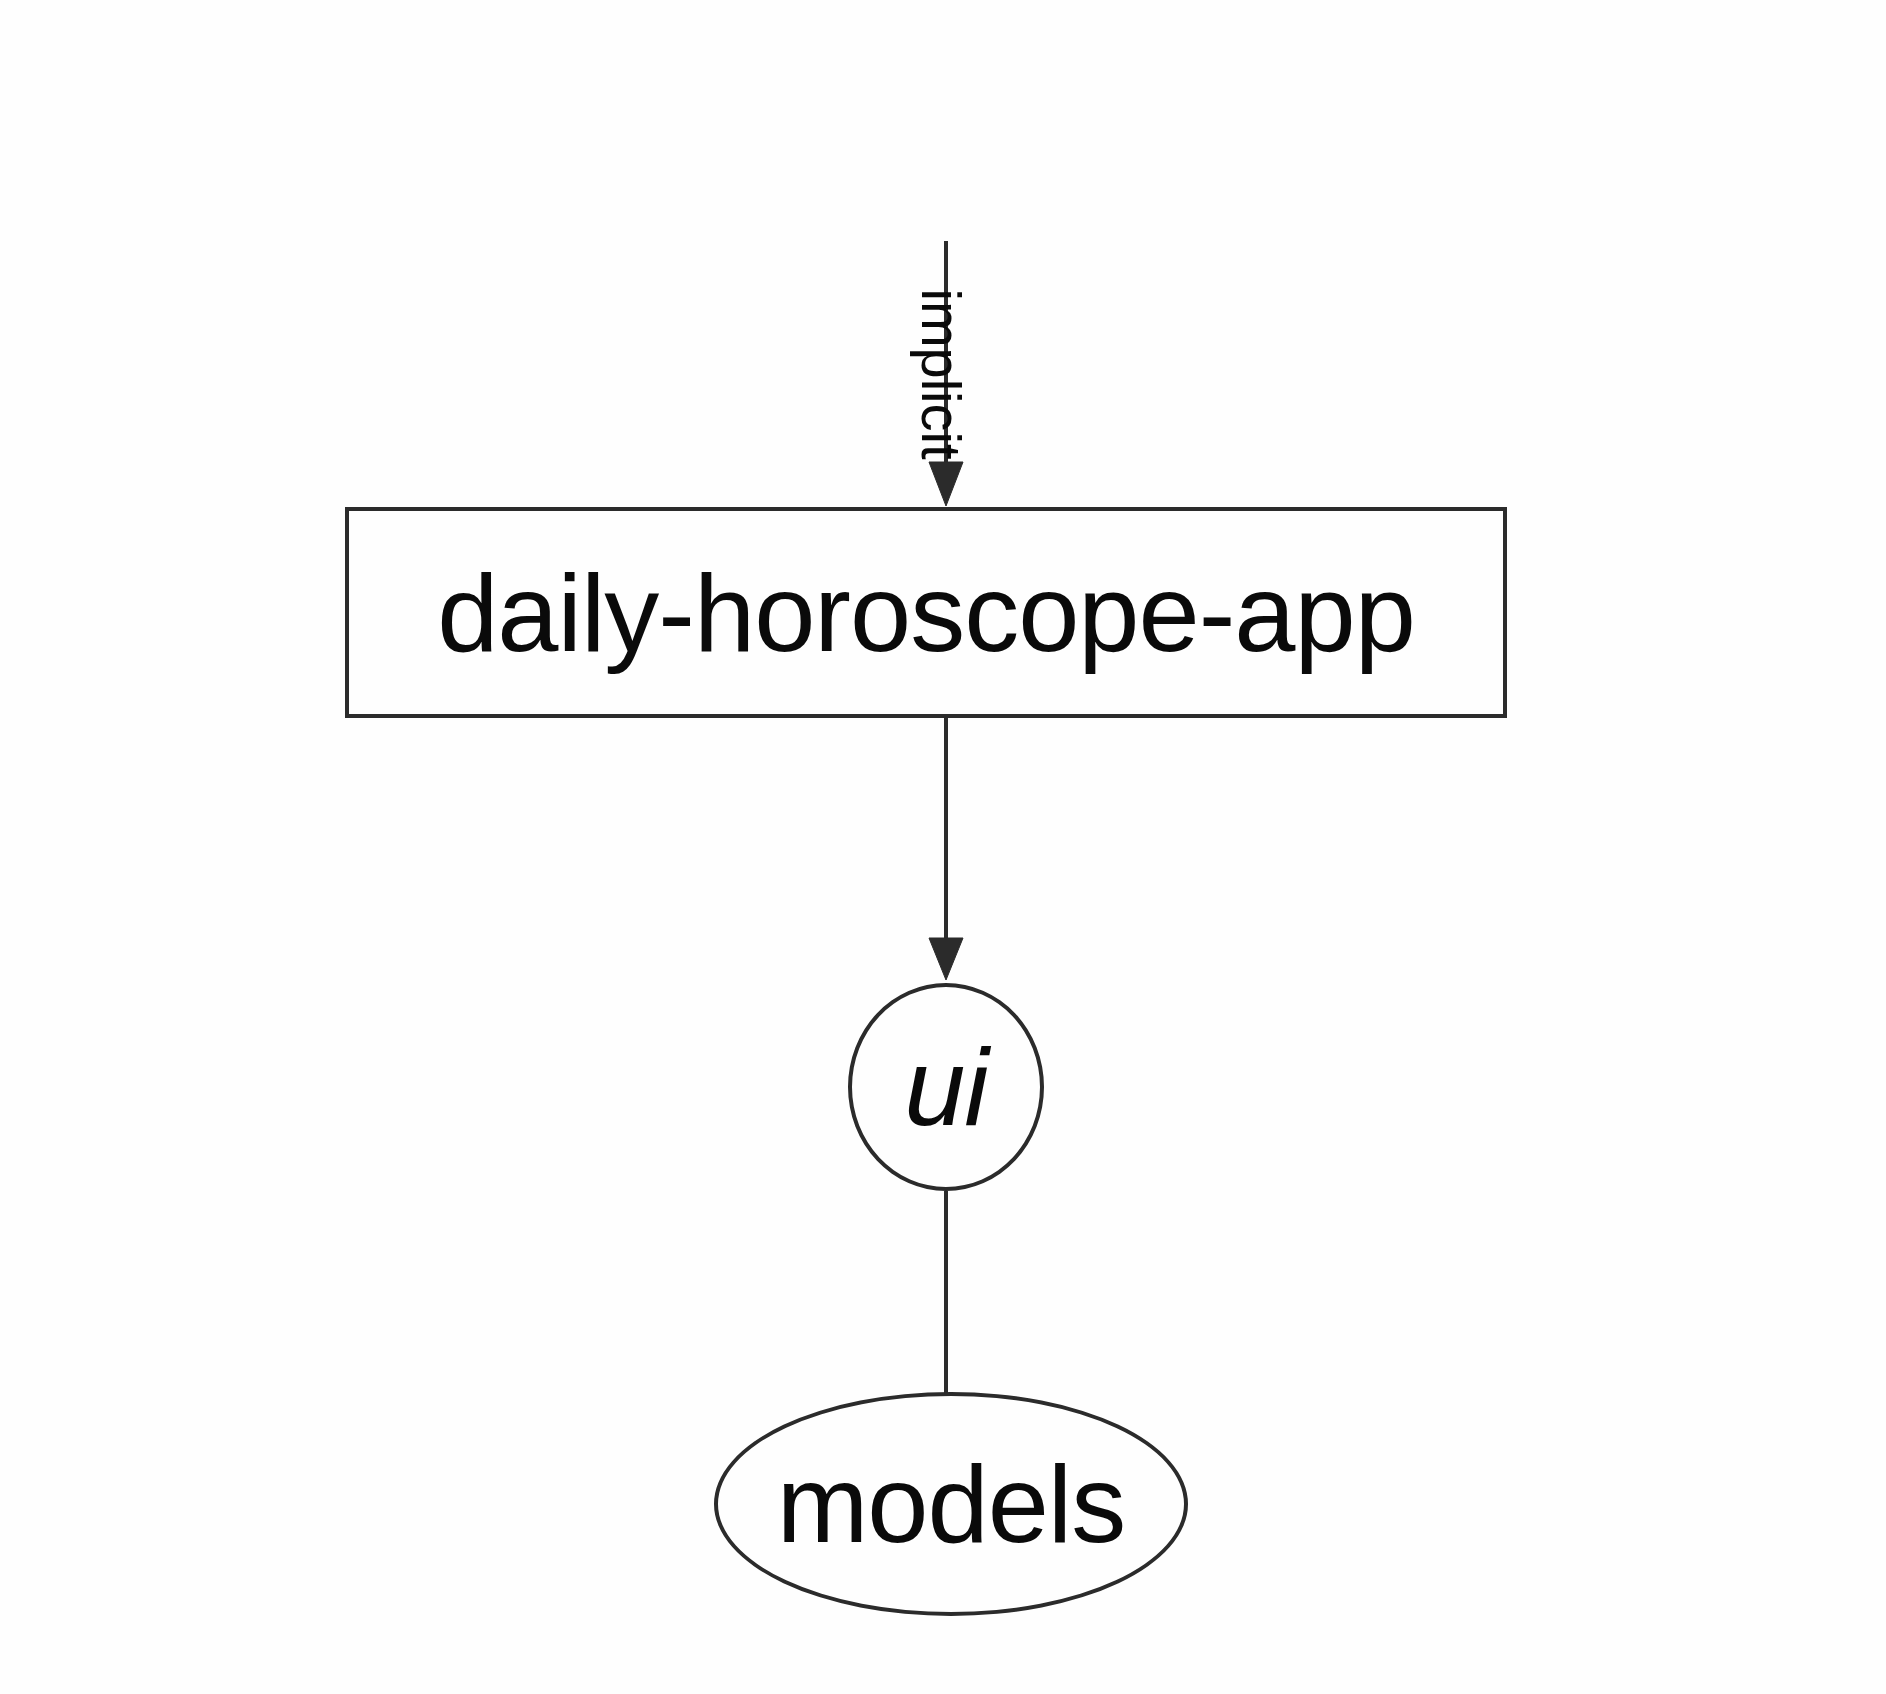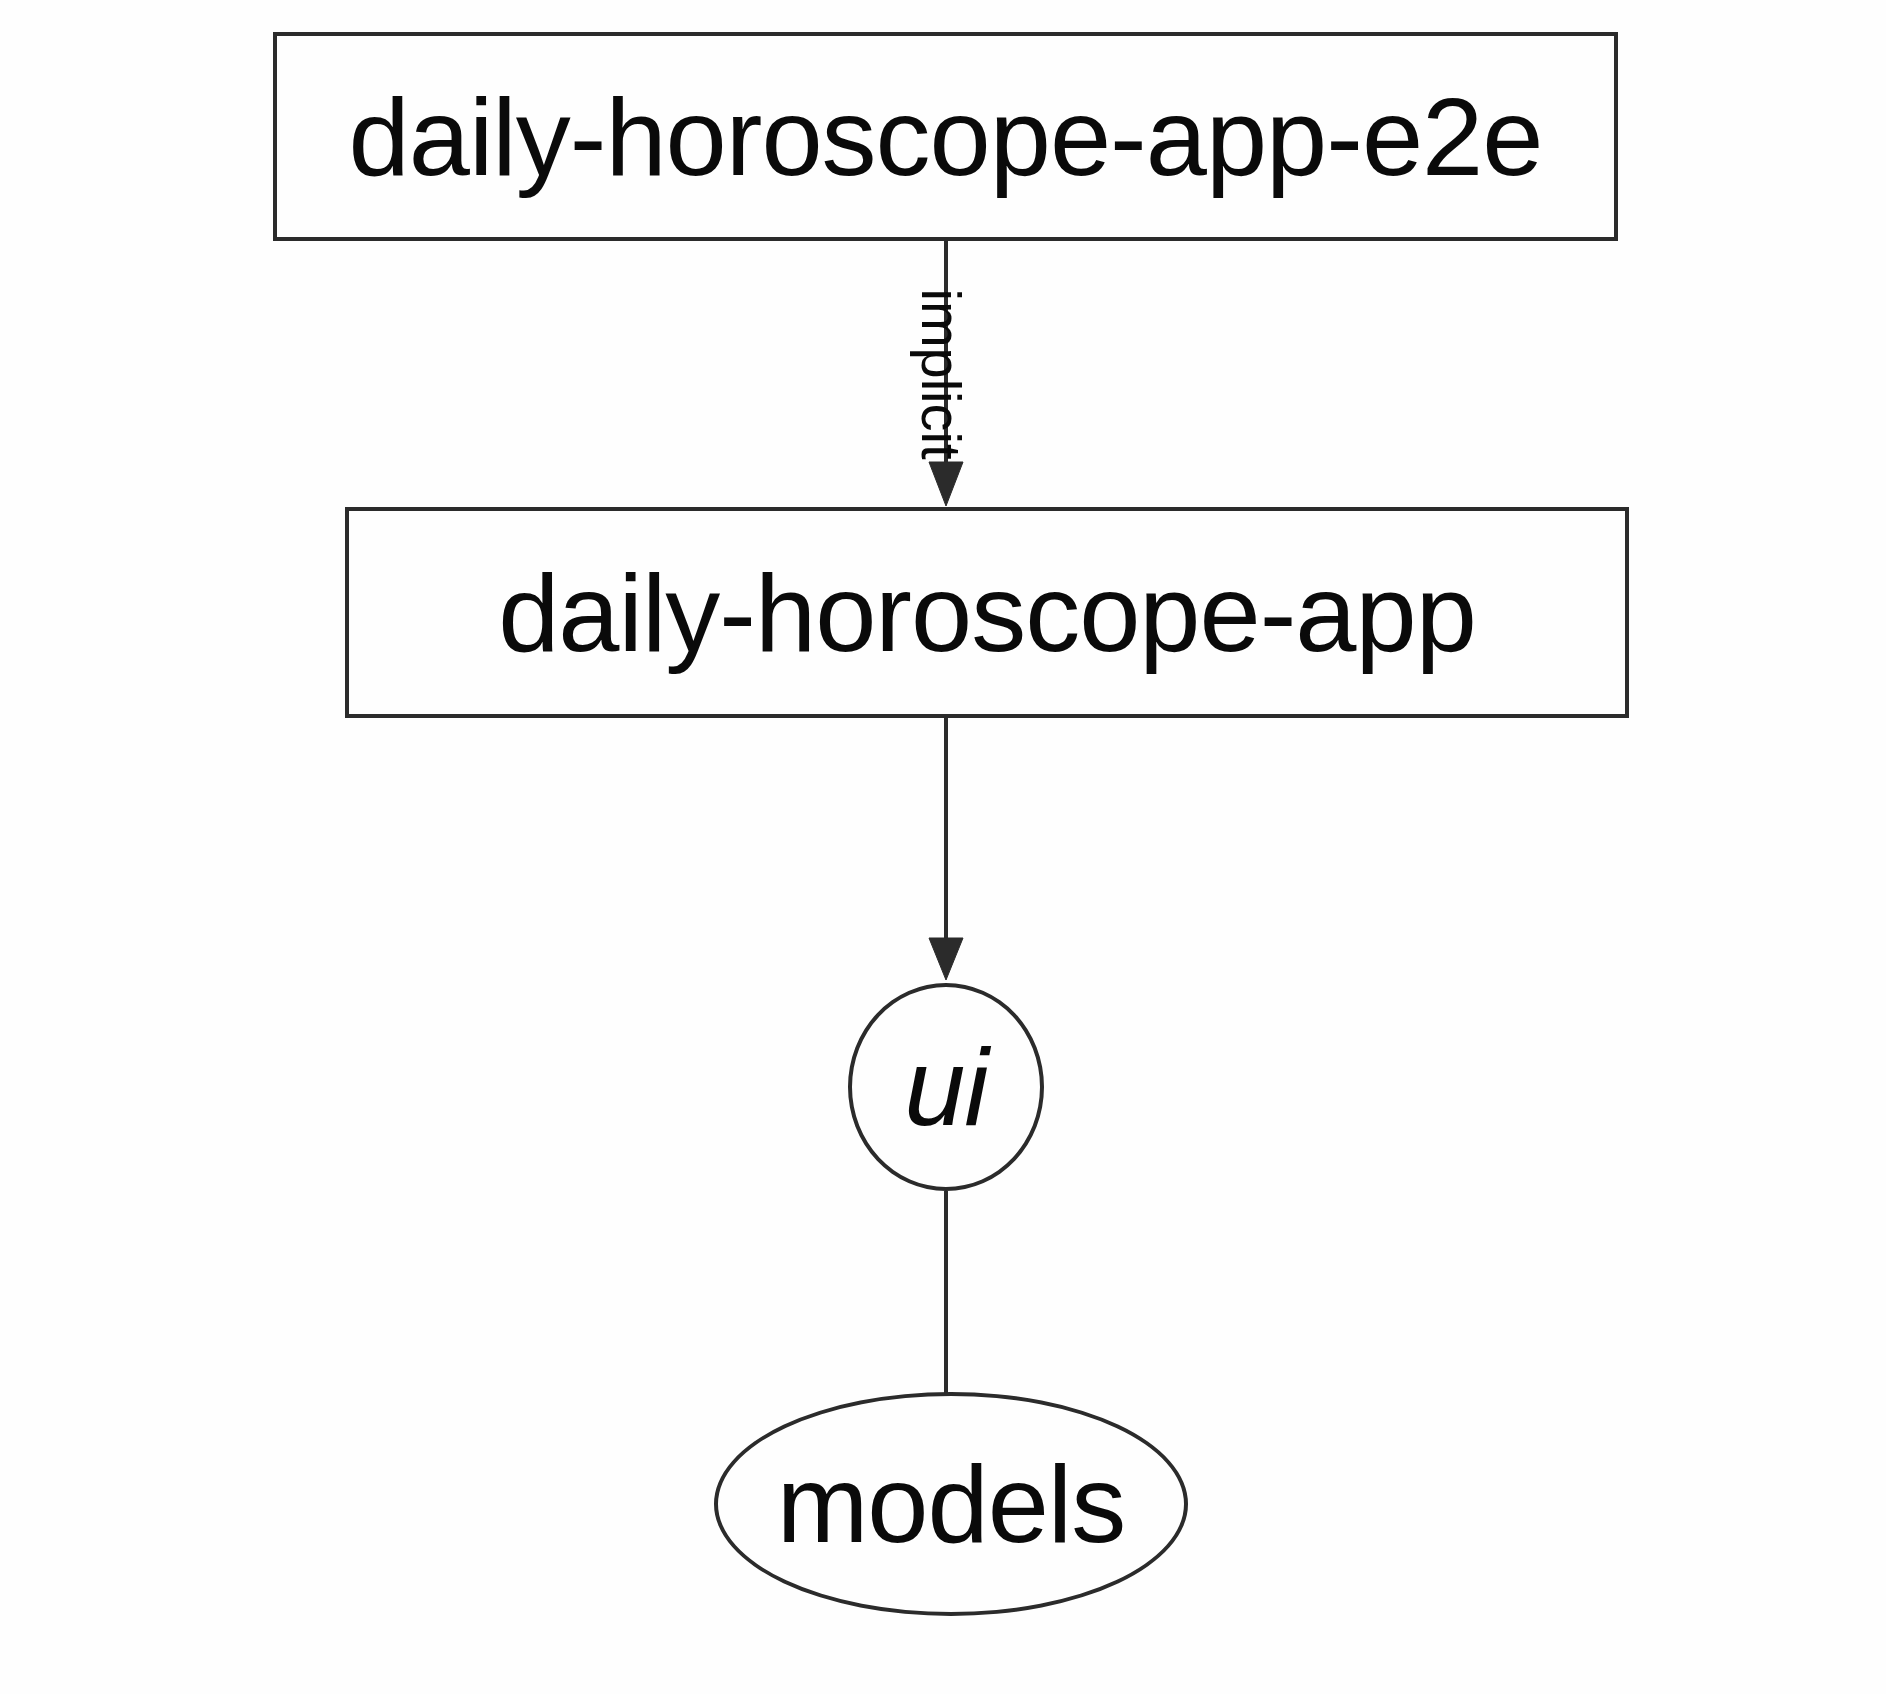--- a/index.html
+++ b/index.html
@@ -38,21 +38,21 @@
     justify-content: center;
     border: 4px solid #2b2b2b;
     background: #fefefe;
     color: #0a0a0a;
     font-size: 110px;
     line-height: 1;
     white-space: nowrap;
     letter-spacing: -1px;
   }
   .node.rect-1   { left: 273px; top: 32px;   width: 1345px; height: 209px; }
-  .node.rect-2   { left: 345px; top: 507px;  width: 1284px; height: 211px; }
+  .node.rect-2   { left: 345px; top: 507px;  width: 1162px; height: 211px; }
   .node.ellipse  { border-radius: 50%; }
   .node.ell-ui      { left: 848px; top: 983px;  width: 196px; height: 208px; font-style: italic; }
   .node.ell-models  { left: 714px; top: 1392px; width: 474px; height: 224px; }
   .edge-label {
     position: absolute;
     left: 941px;
     top: 374px;
     transform: translate(-50%, -50%) rotate(90deg);
     transform-origin: center center;
     font-size: 56px;
@@ -75,23 +75,20 @@
     <g>
       <line x1="946" y1="718" x2="946" y2="940"></line>
       <polygon points="929,938 963,938 946,980"></polygon>
     </g>
     <g>
       <line x1="946" y1="1191" x2="946" y2="1416"></line>
       <polygon points="930,1414 964,1414 947,1457"></polygon>
     </g>
   </svg>
 
-  <div class="node rect-1">
-    <span>daily-horoscope-app-e2e</span>
-  </div>
 
   <div class="node rect-2">
     <span>daily-horoscope-app</span>
   </div>
 
   <div class="node ellipse ell-ui">
     <span>ui</span>
   </div>
 
   <div class="node ellipse ell-models">

